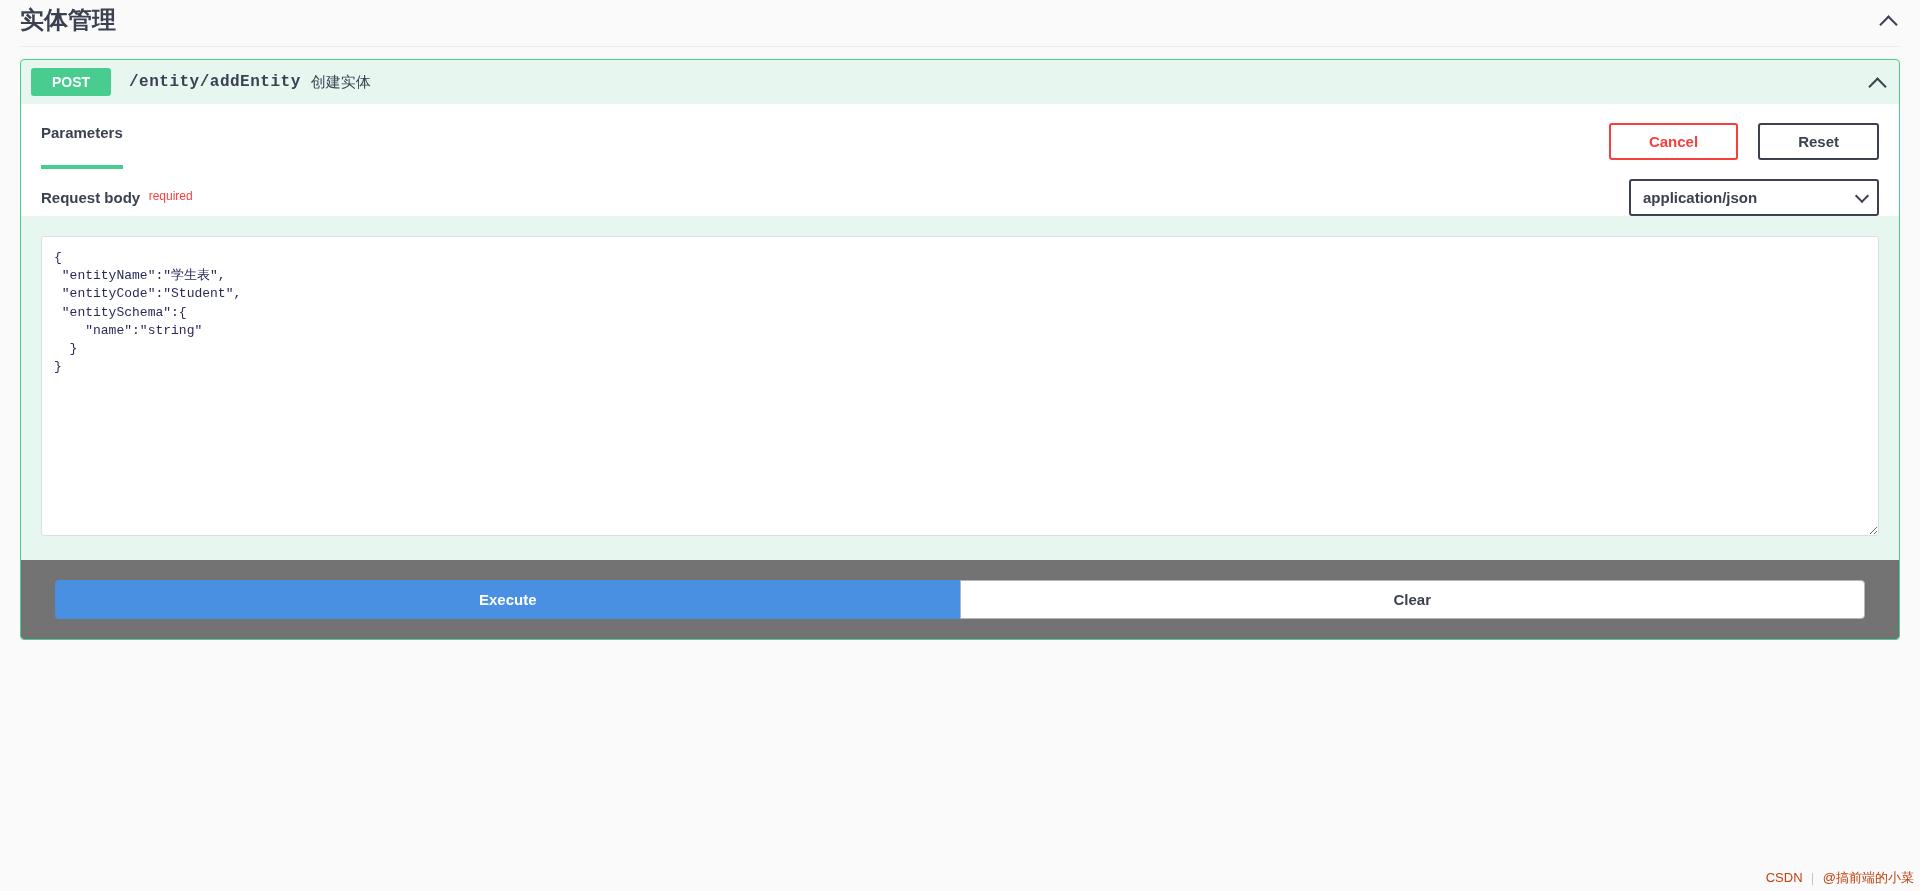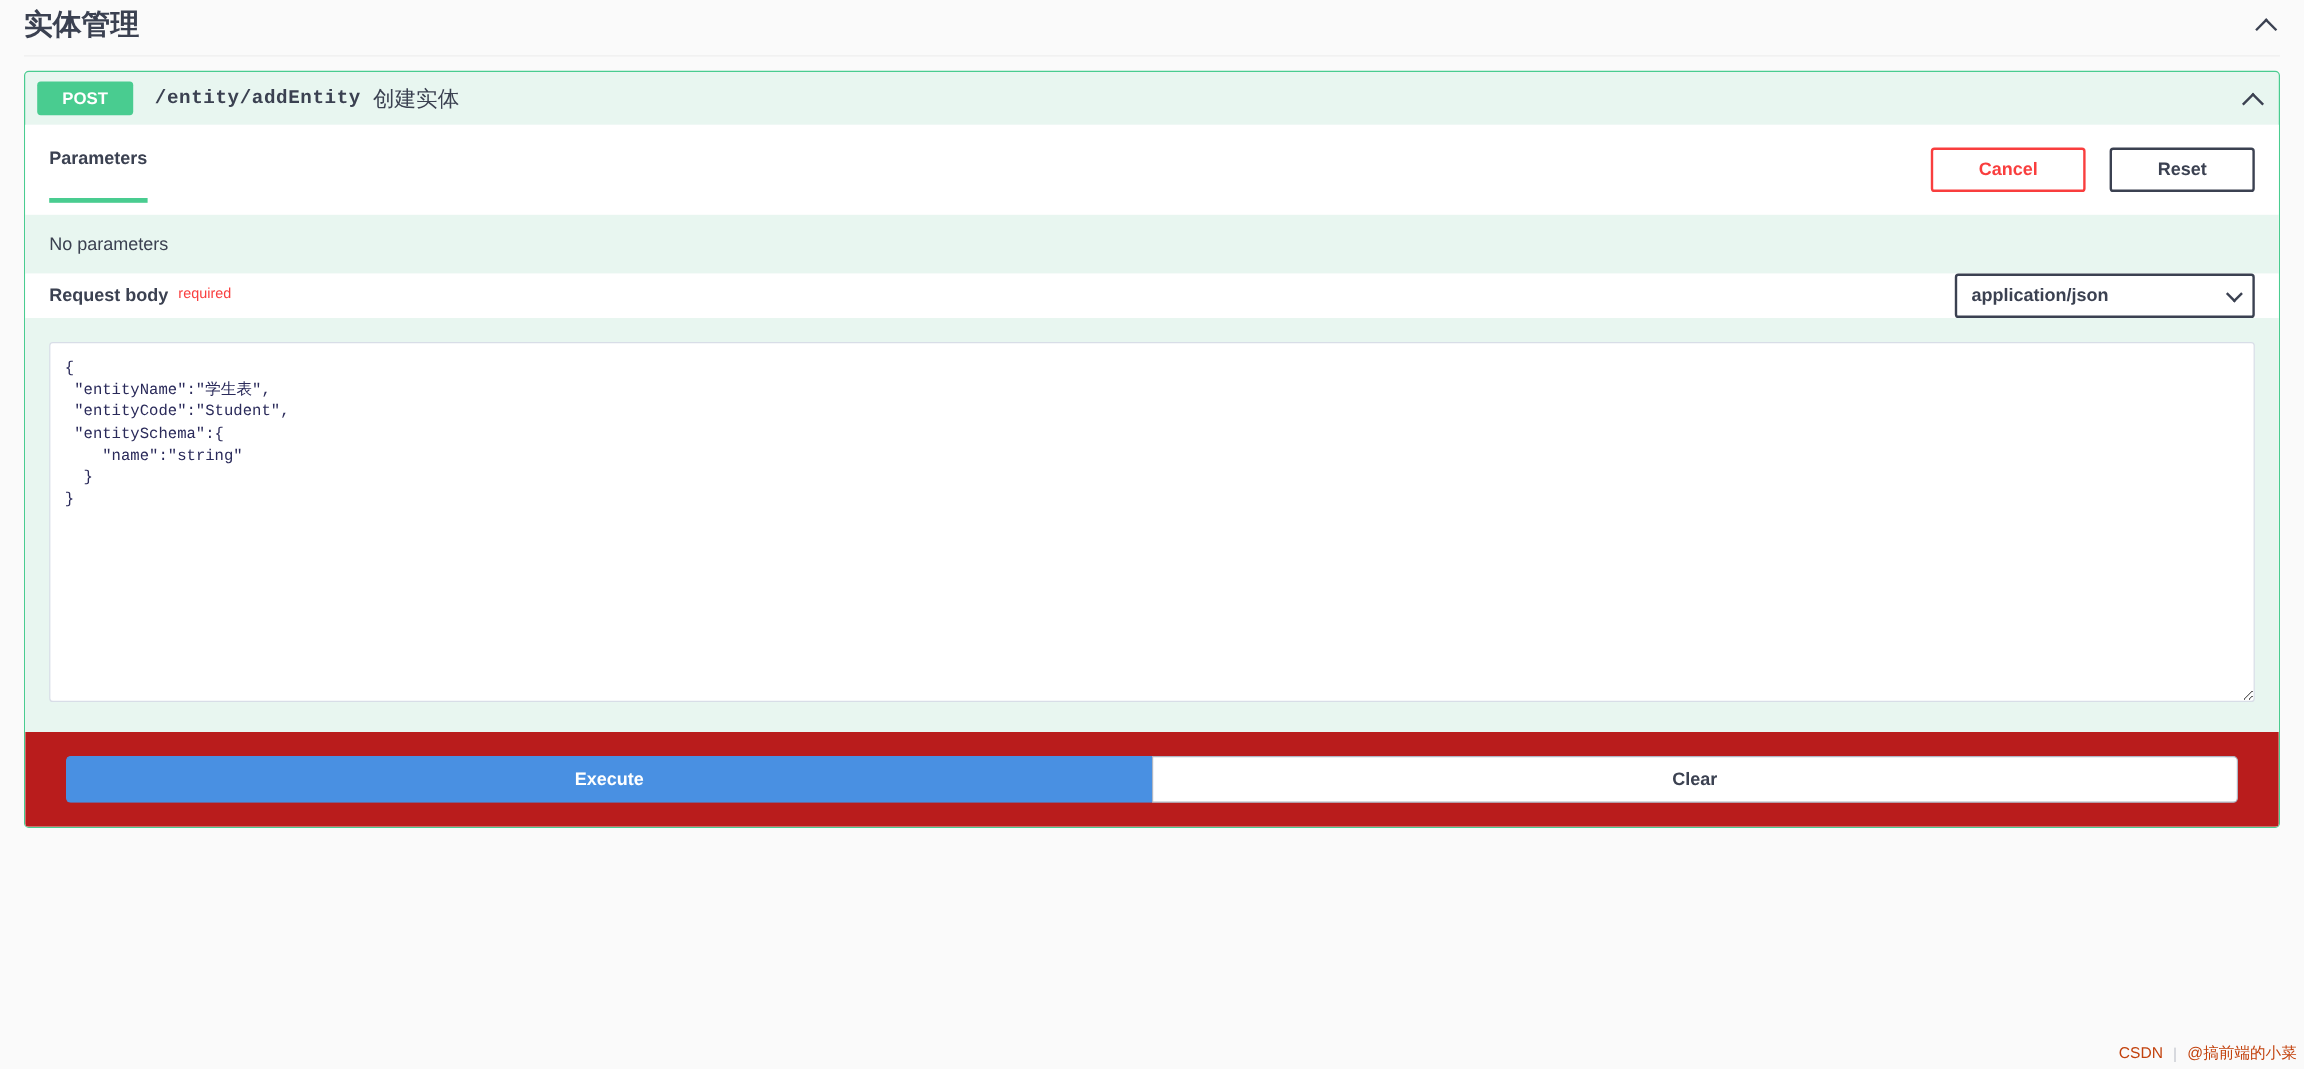--- a/index.html
+++ b/index.html
@@ -76,21 +76,21 @@
     }
     .op-path {
       font-family: "Courier New", Consolas, monospace;
       font-size: 16px;
       font-weight: 600;
       color: #3b4151;
       margin-left: 18px;
       letter-spacing: 0.5px;
     }
     .op-desc {
-      font-size: 18px;
+      font-size: 15px;
       color: #3b4151;
       margin-left: 10px;
       font-family: "Microsoft YaHei", sans-serif;
       text-align: right;
     }
     .op-summary .chevron-btn {
       margin-left: auto;
     }
     .op-body {
       background: #fff;
@@ -191,21 +191,21 @@
       font-size: 13px;
       color: #2a2a5a;
       line-height: 1.4;
       background: #fff;
       outline: none;
     }
     .execute-row {
       display: flex;
       padding: 20px 34px 20px 34px;
       gap: 0;
-      background: #b91c1c;
+      background: #737373;
     }
     .btn-execute {
       flex: 1;
       padding: 10px 0;
       background: #4990e2;
       color: #fff;
       font-size: 15px;
       font-weight: 700;
       border: 1px solid #4990e2;
       border-right: none;
@@ -264,21 +264,20 @@
     <div class="op-body">
 
       <div class="params-header">
         <span class="params-tab">Parameters</span>
         <div class="btns-row">
           <button class="btn-outline btn-cancel">Cancel</button>
           <button class="btn-outline btn-reset">Reset</button>
         </div>
       </div>
 
-      <div class="no-params">No parameters</div>
 
       <div class="request-body-header">
         <div>
           <span class="request-body-label">Request body</span>
           <span class="required-tag">required</span>
         </div>
         <div class="select-wrap">
           <select class="content-type-select">
             <option>application/json</option>
           </select>

